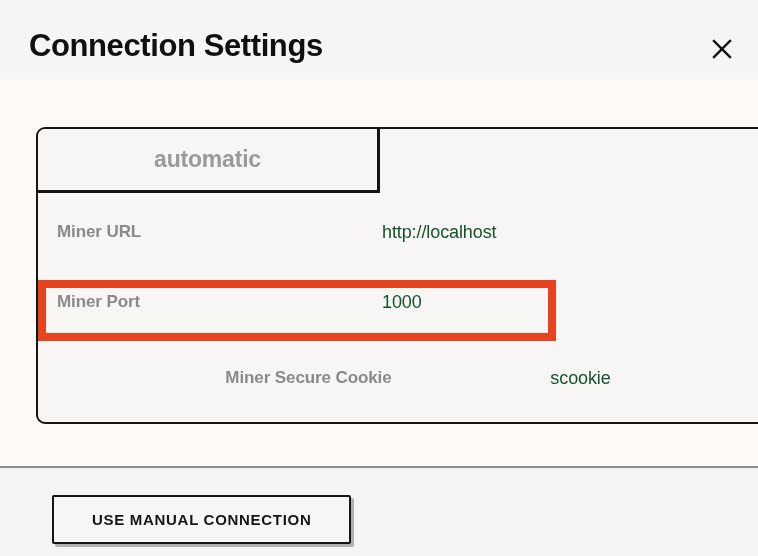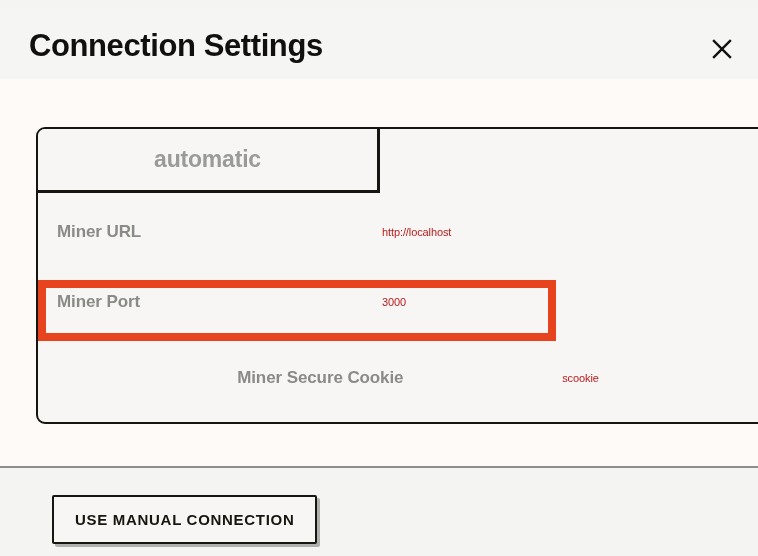--- a/index.html
+++ b/index.html
@@ -138,23 +138,23 @@
 
   .row-label {
     width: 325px;
     font-size: 17px;
     font-weight: bold;
     color: #8a8a87;
     letter-spacing: -0.1px;
     white-space: nowrap;
   }
   .row-value {
-    font-size: 11px;
+    font-size: 18px;
     font-weight: normal;
-    color: #b91c1c;
+    color: #14532d;
     letter-spacing: -0.1px;
     white-space: nowrap;
   }
 
   
   .highlight-box {
     position: absolute;
     left: 38px;
     top: 201px;
     width: 518px;
@@ -171,21 +171,21 @@
     left: 0;
     top: 468px;
     width: 758px;
     height: 88px;
     background: #f4f4f2;
   }
   .manual-connection-button {
     position: absolute;
     left: 52px;
     top: 27px;
-    padding: 14px 21px;
+    padding: 14px 38px;
     font-family: "Liberation Sans", sans-serif;
     font-size: 15px;
     font-weight: bold;
     letter-spacing: 0.7px;
     color: #16150f;
     background: #f7f6f4;
     border: 2px solid #16150f;
     border-radius: 2px;
     box-shadow: 3px 3px 0 rgba(0,0,0,0.28);
     cursor: pointer;
@@ -221,21 +221,21 @@
 
       <div class="rows">
 
         <div class="setting-row row-miner-url">
           <span class="row-label">Miner URL</span>
           <span class="row-value">http://localhost</span>
         </div>
 
         <div class="setting-row row-miner-port">
           <span class="row-label">Miner Port</span>
-          <span class="row-value">3000</span>
+          <span class="row-value">1000</span>
         </div>
 
         <div class="setting-row row-miner-cookie">
           <span class="row-label">Miner Secure Cookie</span>
           <span class="row-value">scookie</span>
         </div>
 
       </div>
     </div>
 

